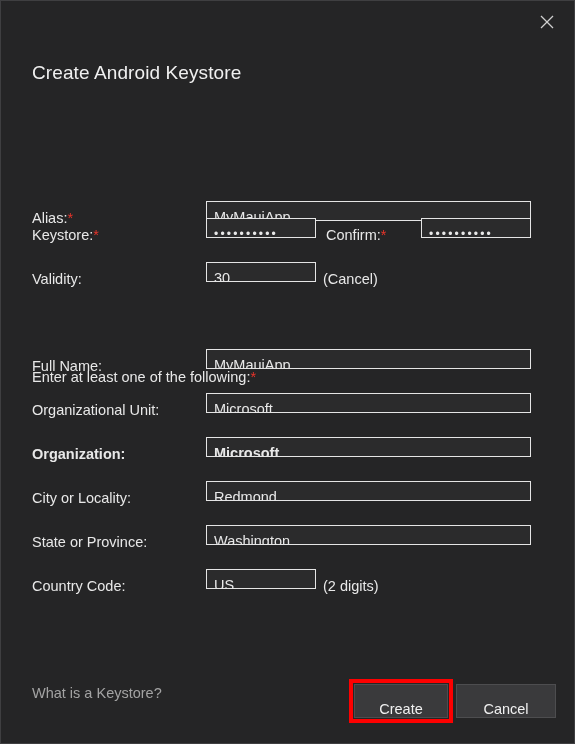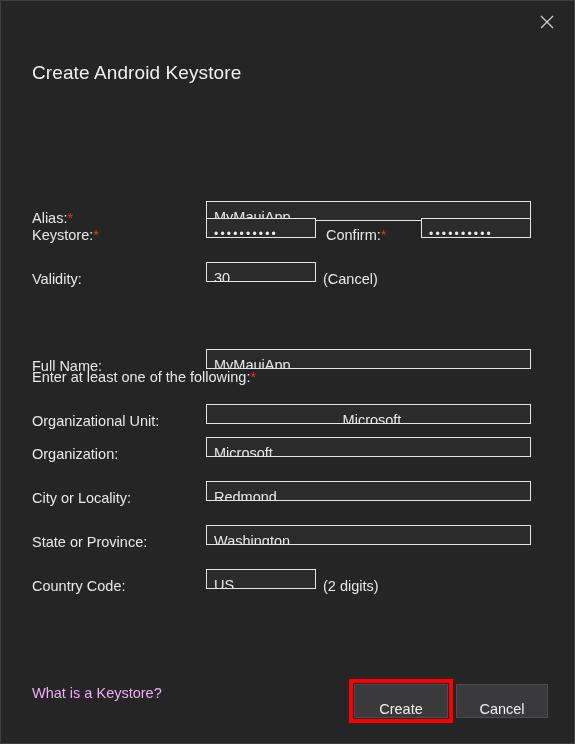--- a/index.html
+++ b/index.html
@@ -126,39 +126,39 @@
     white-space: nowrap;
     margin-top: 48px;
   }
 
   
   #help-link {
     position: absolute;
     left: 31px;
     top: 684px;
     font-size: 14.5px;
-    color: #f0abfc;
+    color: #a3a3a3;
     text-decoration: none;
     cursor: pointer;
     white-space: nowrap;
   }
   .dlg-btn {
     position: absolute;
     top: 683px;
     height: 34px;
     background: #3a3a3c;
     border: 1px solid #4d4d4f;
     color: #f0f0f0;
     font-family: "Liberation Sans", sans-serif;
     font-size: 14.5px;
     cursor: pointer;
     padding: 16px;
   }
   #create-btn { left: 353px; width: 94px; }
-  #cancel-btn { left: 455px; width: 92px; }
+  #cancel-btn { left: 455px; width: 100px; }
 
   #create-highlight {
     position: absolute;
     left: 348px;
     top: 678px;
     width: 104px;
     height: 44px;
     box-sizing: border-box;
     border: 4px solid #fe0000;
     pointer-events: none;
@@ -196,26 +196,26 @@
     <span class="suffix after-short">(Cancel)</span>
   </div>
 
   <div id="section-note"><span>Enter at least one of the following:</span><span class="req">*</span></div>
 
   <div class="row" style="top:348px;">
     <span class="lbl">Full Name:</span>
     <div class="field wide">MyMauiApp</div>
   </div>
 
-  <div class="row" style="top:403px;text-align:center;">
+  <div class="row" style="top:392px;">
     <span class="lbl">Organizational Unit:</span>
     <div class="field wide">Microsoft</div>
   </div>
 
-  <div class="row" style="top:436px;">
+  <div class="row" style="top:436px;font-weight:bold;">
     <span class="lbl">Organization:</span>
     <div class="field wide">Microsoft</div>
   </div>
 
   <div class="row" style="top:480px;">
     <span class="lbl">City or Locality:</span>
     <div class="field wide">Redmond</div>
   </div>
 
   <div class="row" style="top:524px;">

